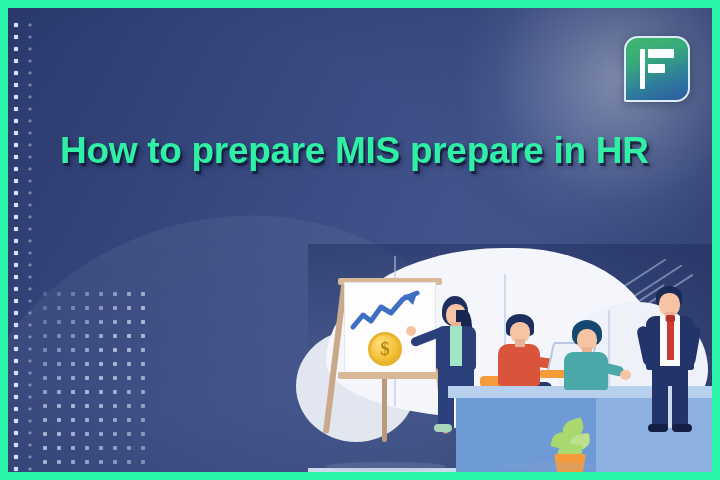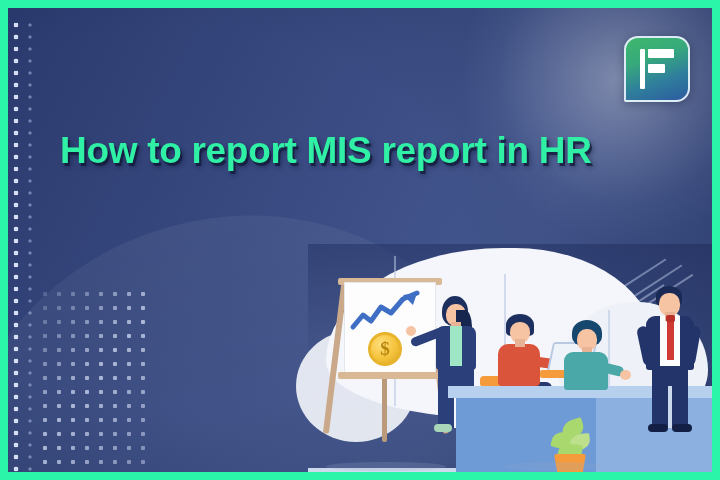--- a/index.html
+++ b/index.html
@@ -259,21 +259,21 @@
     <div class="dot-strip"></div>
     <div class="dot-grid"></div>
 
     <div class="diag-lines">
       <i style="left:6px;  top:46px; width:62px;"></i>
       <i style="left:22px; top:52px; width:62px;"></i>
       <i style="left:38px; top:58px; width:56px;"></i>
       <i style="left:16px; top:64px; width:48px;"></i>
     </div>
 
-    <h1 class="title">How to report MIS report in HR</h1>
+    <h1 class="title">How to prepare MIS prepare in HR</h1>
 
     <div class="logo">
       <div class="logo-tile"></div>
       <div class="logo-f">
         <div class="stem"></div>
           <div class="arm-t"></div>
           <div class="arm-m"></div>
       </div>
     </div>
 

